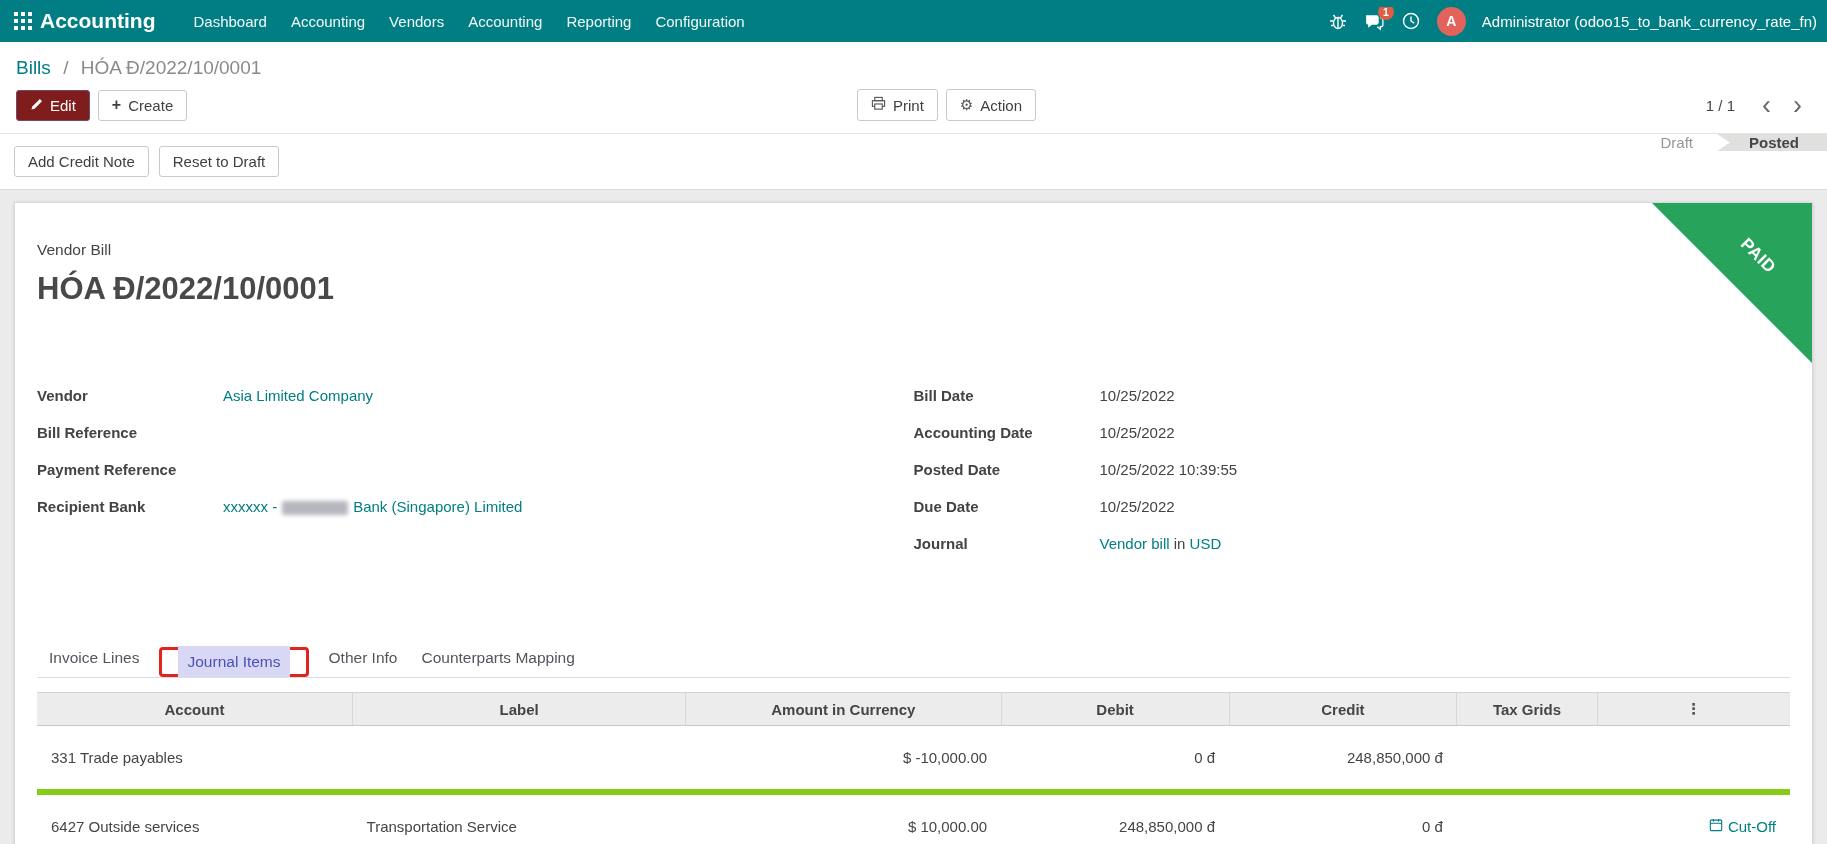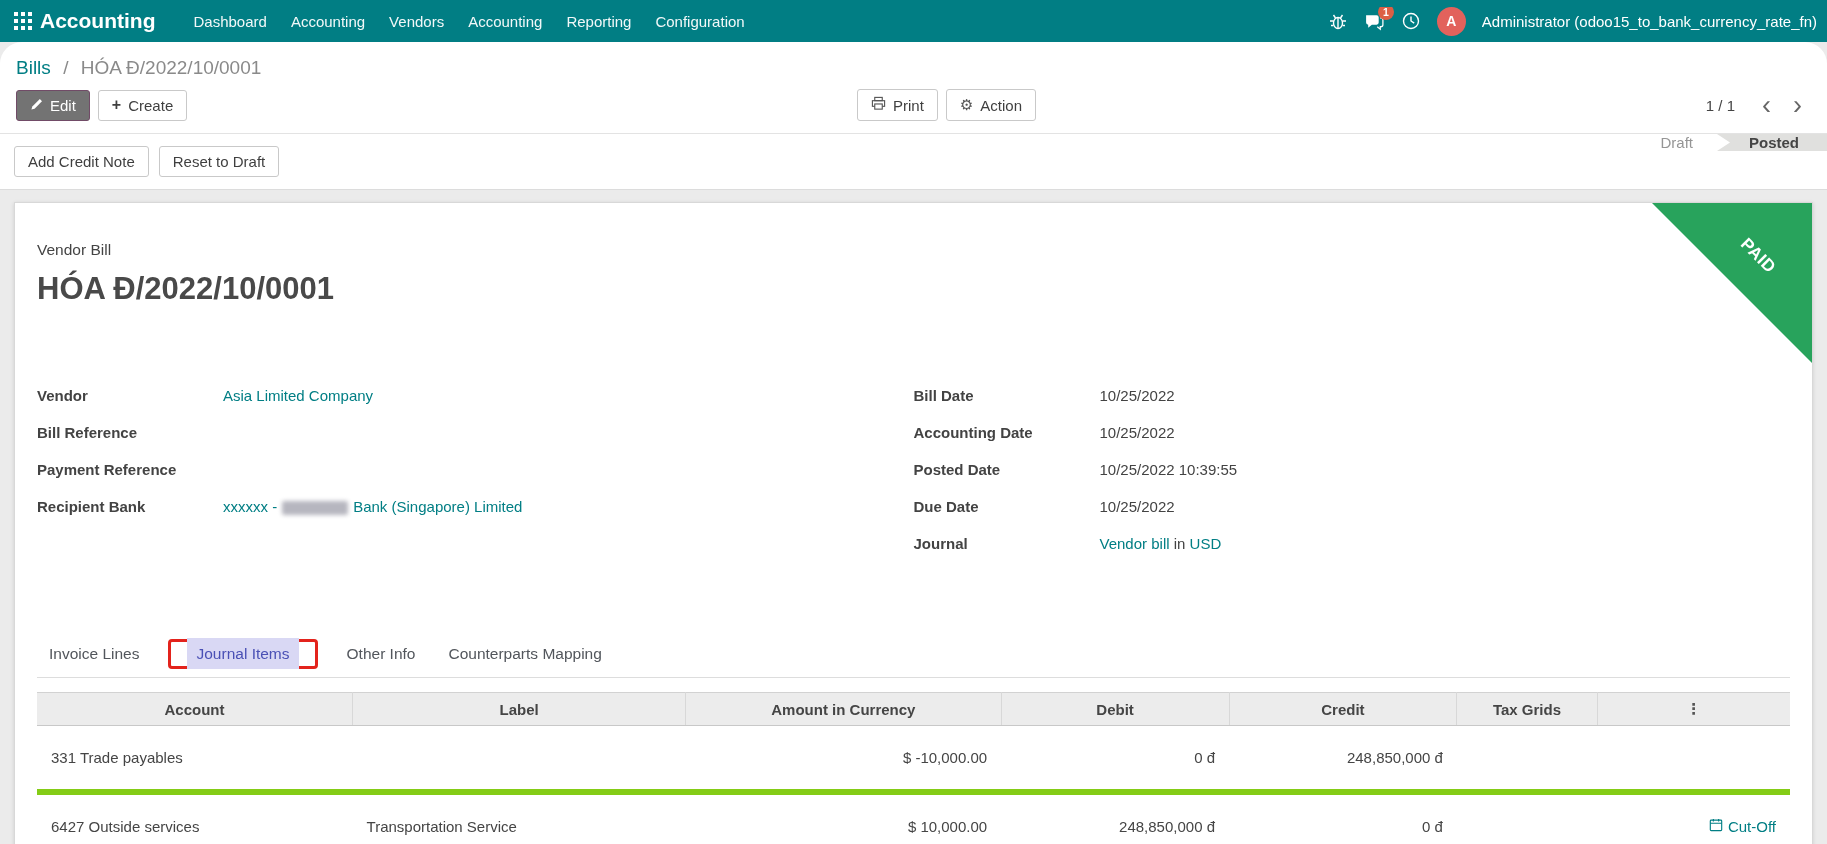--- a/index.html
+++ b/index.html
@@ -33,35 +33,35 @@
     display: flex; align-items: center; justify-content: center; padding: 0 4px; font-weight: bold;
   }
   .avatar {
     width: 29px; height: 29px; border-radius: 50%; background: #e2625c; color: #fff;
     display: flex; align-items: center; justify-content: center; font-weight: bold; font-size: 14px;
     flex-shrink: 0;
   }
   .user-name { color: #fff; font-size: 15px; overflow: hidden; text-overflow: clip; }
 
   
-  .header-area { background: #fff; border-radius: 22px; }
+  .header-area { background: #fff; }
   .breadcrumb-row { padding: 15px 16px 4px; font-size: 19px; }
   .breadcrumb-row a { color: #017e84; }
   .breadcrumb-row .sep, .breadcrumb-row .current { color: #8a8a8a; }
   .breadcrumb-row .sep { margin: 0 7px; }
 
   .actions-row { display: flex; align-items: center; padding: 6px 16px 12px; }
   .grp { display: flex; align-items: center; gap: 8px; }
   .spacer { flex: 1; }
   .btn {
     display: inline-flex; align-items: center; gap: 7px;
     padding: 6px 13px; border-radius: 3px; font-size: 15px;
     border: 1px solid transparent; cursor: pointer; background: #fff; color: #3f3f3f;
   }
-  .btn-primary { background: #737373; border-color: #714B67; color: #fff; }
+  .btn-primary { background: #7f1d1d; border-color: #714B67; color: #fff; }
   .btn-secondary { border-color: #c9c9c9; }
   .plus-glyph { font-weight: bold; font-size: 16px; line-height: 1; }
   .gear-glyph, .dots-glyph { font-family: "DejaVu Sans", sans-serif; color: #555; }
   .pager { display: flex; align-items: center; gap: 4px; }
   .pager-text { font-size: 15px; color: #444; margin-right: 14px; }
   .pager-chevron { font-size: 27px; line-height: 20px; color: #666; padding: 0 9px; cursor: pointer; }
 
   .status-row {
     display: flex; align-items: center; height: 57px;
     border-top: 1px solid #e3e3e3; border-bottom: 1px solid #dcdcdc; background: #fff;
@@ -100,21 +100,21 @@
   .frow { display: flex; min-height: 37px; align-items: baseline; }
   .flabel { width: 186px; flex-shrink: 0; font-weight: 600; color: #434343; }
   .fvalue { color: #434343; }
   .fvalue a, a.fvalue { color: #017e84; }
   .redacted {
     display: inline-block; width: 66px; height: 14px; background: #b6b6bf;
     filter: blur(2px); border-radius: 2px; vertical-align: middle; margin: 0 5px;
   }
 
   
-  .tabs { display: flex; align-items: center; gap: 25px; border-bottom: 1px solid #ddd; margin-top: 58px; padding-left: 8px; height: 48px; }
+  .tabs { display: flex; align-items: flex-end; gap: 16px; border-bottom: 1px solid #ddd; margin-top: 58px; padding-left: 8px; height: 48px; }
   .tab { color: #52565c; font-size: 15.5px; padding: 10px 4px; }
   .tab-annotation { border: 3px solid #e3231c; border-radius: 4px; padding: 3px 16px; }
   .tab.active { color: #4a50b5; background: #d9d8f4; padding: 7px 9px; }
 
   
   .jtable { width: 100%; border-collapse: collapse; margin-top: 14px; table-layout: fixed; }
   .jtable th {
     background: #ececec; border-top: 1px solid #d2d2d2; border-bottom: 1px solid #c8c8c8;
     border-right: 1px solid #d8d8d8; font-weight: bold; color: #454545;
     text-align: center; padding: 7px 14px; font-size: 15px;

